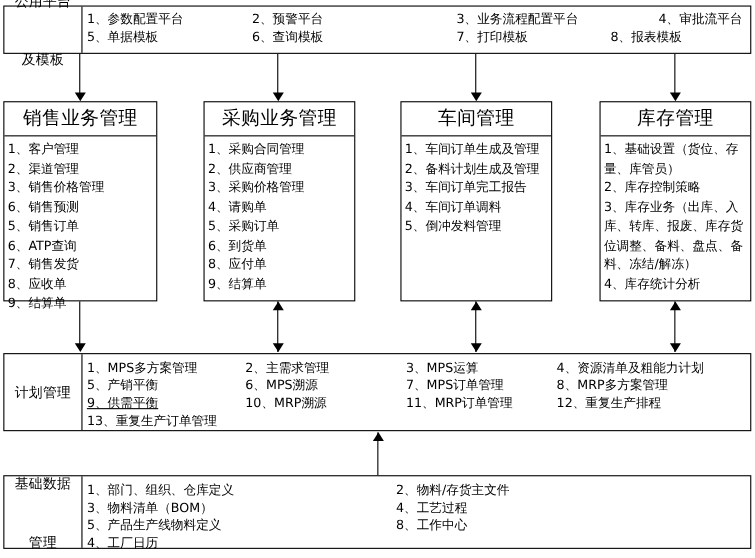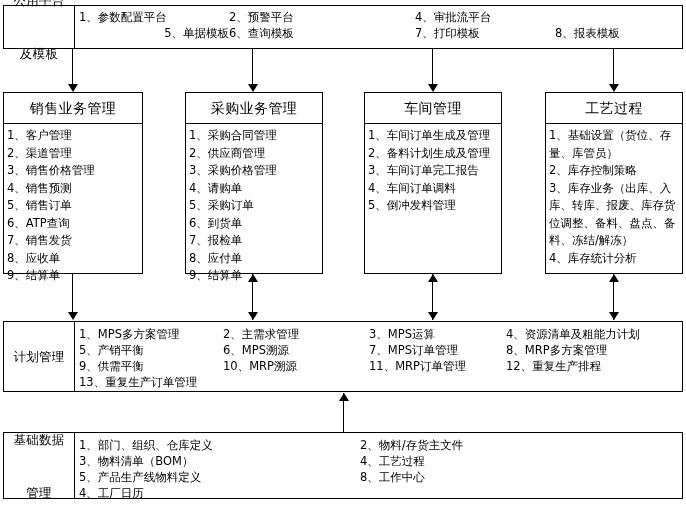--- a/index.html
+++ b/index.html
@@ -63,21 +63,21 @@
     line-height: 16px;
     white-space: nowrap;
   }
   .band-row > div { box-sizing: border-box; }
 
   
   .module { display: flex; flex-direction: column; }
   .module-title {
     border-bottom: 1px solid #000;
     text-align: center;
-    font-size: 14px;
+    font-size: 17px;
     line-height: 16px;
     padding: 7px 0 7px 0;
     letter-spacing: 0.4px;
     white-space: nowrap;
   }
   .module-body {
     flex: 1 1 auto;
     padding: 3px 2px 0 3px;
     font-size: 11.5px;
     line-height: 17.5px;
@@ -107,24 +107,25 @@
 
   <div class="box band" style="left:3px; top:5px; width:680px; height:44px;">
     <div class="band-label">
       <span>公用平台</span>
       <span>及模板</span>
     </div>
     <div class="band-body" style="padding-top:3px;">
       <div class="band-row">
         <div style="width:150px;">1、参数配置平台</div>
         <div style="width:186px;">2、预警平台</div>
-        <div style="width:120px;">4、审批流平台</div>
-      </div>
-      <div class="band-row">
-        <div style="width:150px;text-align:right;">5、单据模板</div>
+        <div style="width:140px;">3、业务流程配置平台</div>
+        <div style="width:120px;text-align:right;">4、审批流平台</div>
+      </div>
+      <div class="band-row">
+        <div style="width:150px;">5、单据模板</div>
         <div style="width:186px;">6、查询模板</div>
         <div style="width:140px;">7、打印模板</div>
         <div style="width:120px;">8、报表模板</div>
       </div>
     </div>
   </div>
 
   <div class="vline" style="left:72px;  top:49px; height:36px;"></div>
   <div class="arrow-down" style="left:68px;  top:84px;"></div>
 
@@ -136,57 +137,56 @@
 
   <div class="vline" style="left:613px; top:49px; height:36px;"></div>
   <div class="arrow-down" style="left:609px; top:84px;"></div>
 
   <div class="box module" style="left:3px; top:92px; width:140px; height:182px;">
     <div class="module-title">销售业务管理</div>
     <div class="module-body">
       <div class="li">1、客户管理</div>
       <div class="li">2、渠道管理</div>
       <div class="li">3、销售价格管理</div>
-      <div class="li">4、销售预测</div>
+      <div class="li">6、销售预测</div>
       <div class="li">5、销售订单</div>
       <div class="li">6、ATP查询</div>
       <div class="li">7、销售发货</div>
       <div class="li">8、应收单</div>
       <div class="li">9、结算单</div>
     </div>
   </div>
 
   <div class="box module" style="left:185px; top:92px; width:138px; height:182px;">
     <div class="module-title">采购业务管理</div>
     <div class="module-body">
       <div class="li">1、采购合同管理</div>
       <div class="li">2、供应商管理</div>
       <div class="li">3、采购价格管理</div>
       <div class="li">4、请购单</div>
       <div class="li">5、采购订单</div>
       <div class="li">6、到货单</div>
-      <div class="li">7、报检单</div>
       <div class="li">8、应付单</div>
       <div class="li">9、结算单</div>
     </div>
   </div>
 
   <div class="box module" style="left:364px; top:92px; width:138px; height:182px;">
     <div class="module-title">车间管理</div>
     <div class="module-body">
       <div class="li wrap">1、车间订单生成及管理</div>
       <div class="li wrap">2、备料计划生成及管理</div>
       <div class="li">3、车间订单完工报告</div>
       <div class="li">4、车间订单调料</div>
       <div class="li">5、倒冲发料管理</div>
     </div>
   </div>
 
   <div class="box module" style="left:545px; top:92px; width:138px; height:182px;">
-    <div class="module-title">工艺过程</div>
+    <div class="module-title">库存管理</div>
     <div class="module-body">
       <div class="li wrap">1、基础设置（货位、存量、库管员）</div>
       <div class="li">2、库存控制策略</div>
       <div class="li wrap">3、库存业务（出库、入库、转库、报废、库存货位调整、备料、盘点、备料、冻结/解冻）</div>
       <div class="li">4、库存统计分析</div>
     </div>
   </div>
 
   <div class="vline" style="left:72px; top:274px; height:39px;"></div>
   <div class="arrow-down" style="left:68px; top:312px;"></div>
@@ -214,21 +214,21 @@
         <div style="width:137px;">3、MPS运算</div>
         <div style="width:170px;">4、资源清单及粗能力计划</div>
       </div>
       <div class="band-row">
         <div style="width:144px;">5、产销平衡</div>
         <div style="width:146px;">6、MPS溯源</div>
         <div style="width:137px;">7、MPS订单管理</div>
         <div style="width:170px;">8、MRP多方案管理</div>
       </div>
       <div class="band-row">
-        <div style="width:144px;">9、供需平衡</div>
+        <div style="width:144px;text-decoration:underline;">9、供需平衡</div>
         <div style="width:146px;">10、MRP溯源</div>
         <div style="width:137px;">11、MRP订单管理</div>
         <div style="width:170px;">12、重复生产排程</div>
       </div>
       <div class="band-row">
         <div style="width:144px;">13、重复生产订单管理</div>
       </div>
     </div>
   </div>
 

